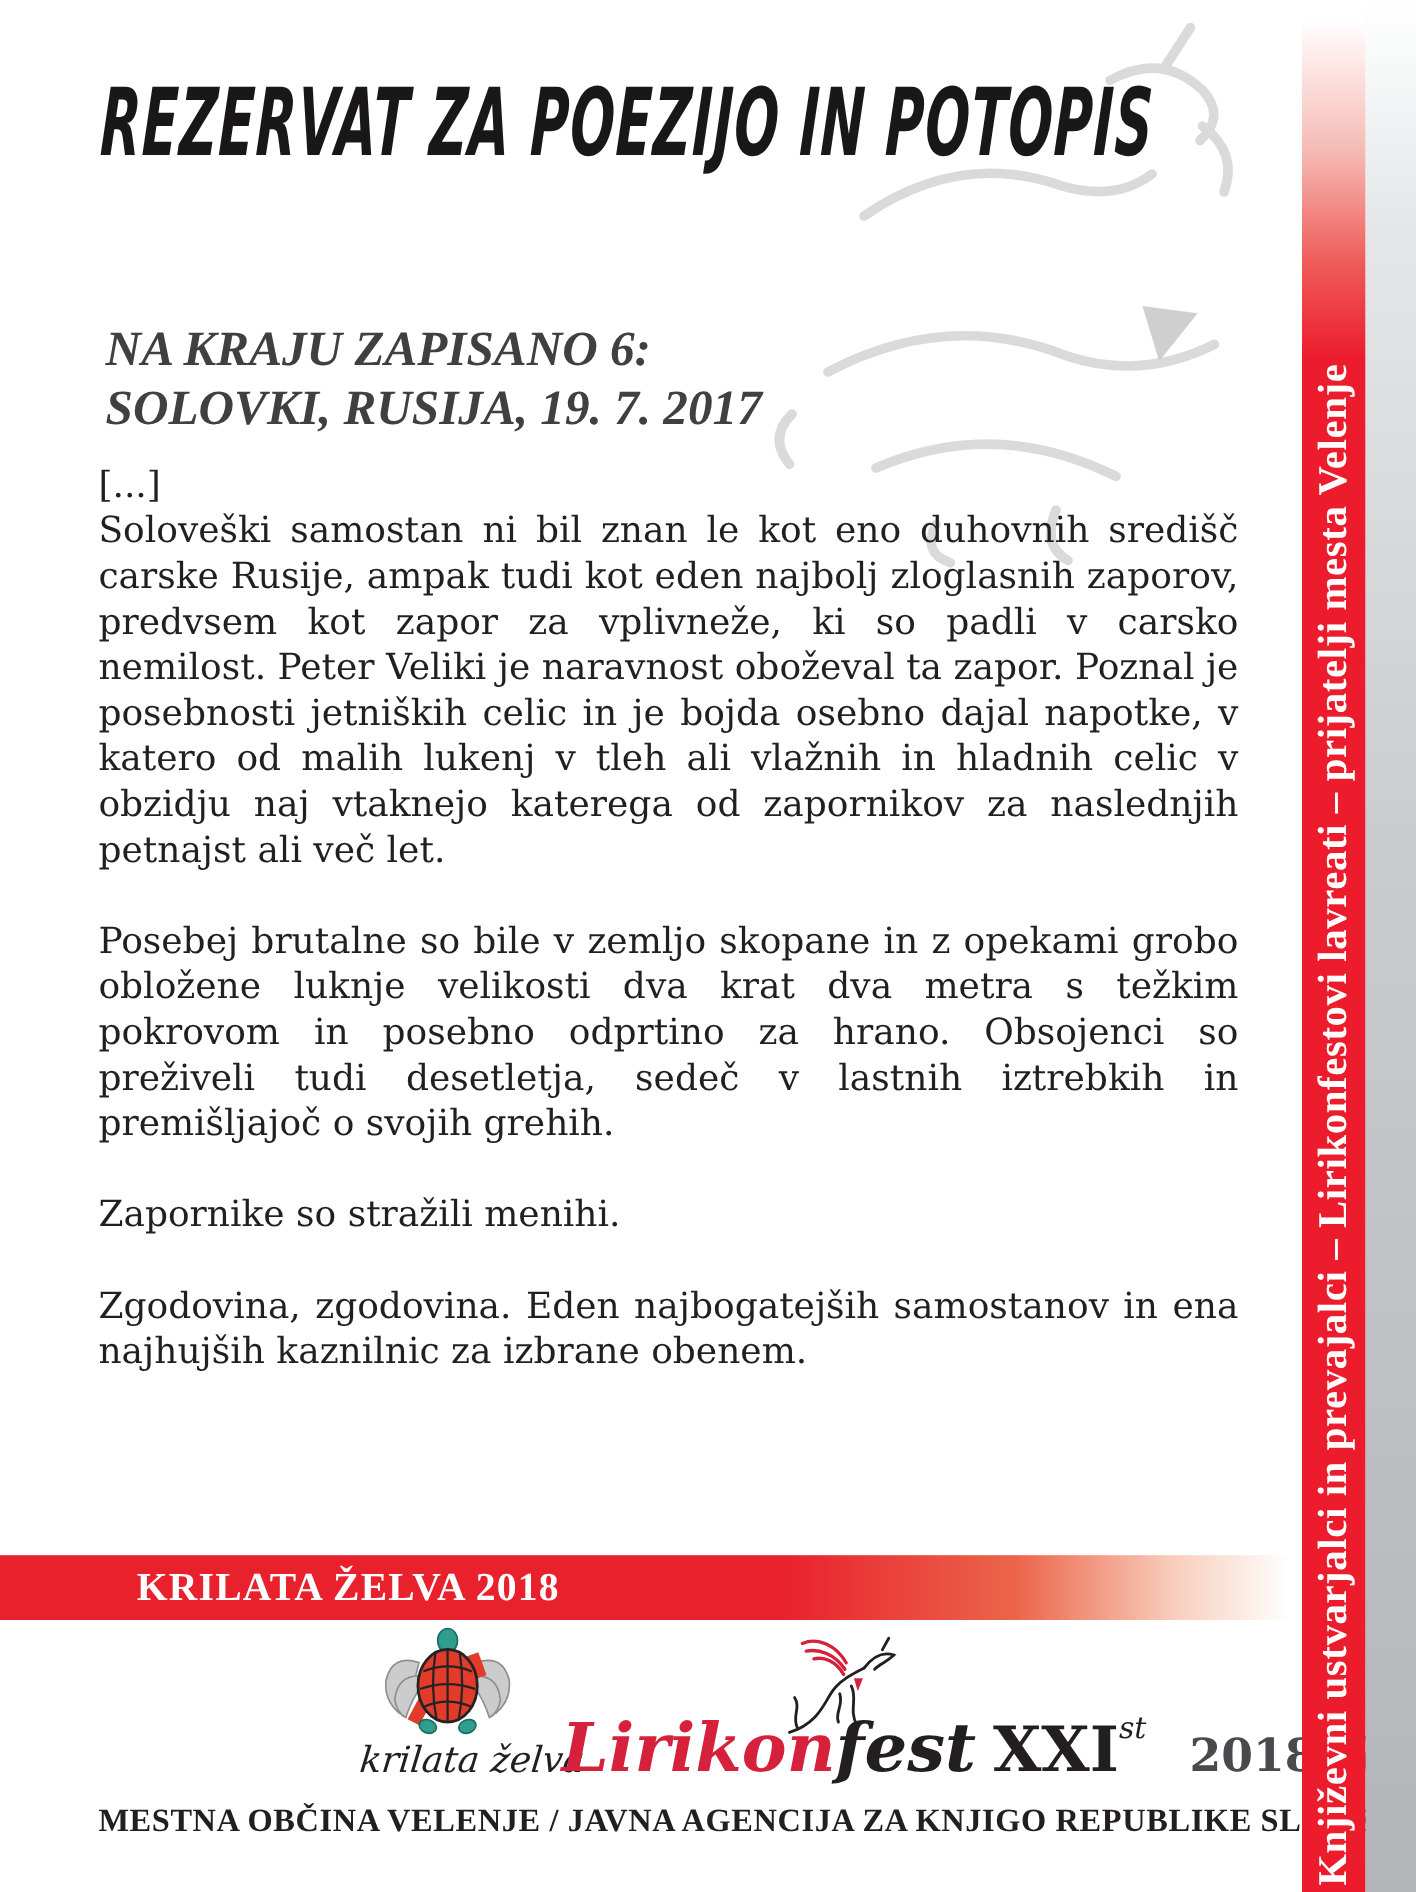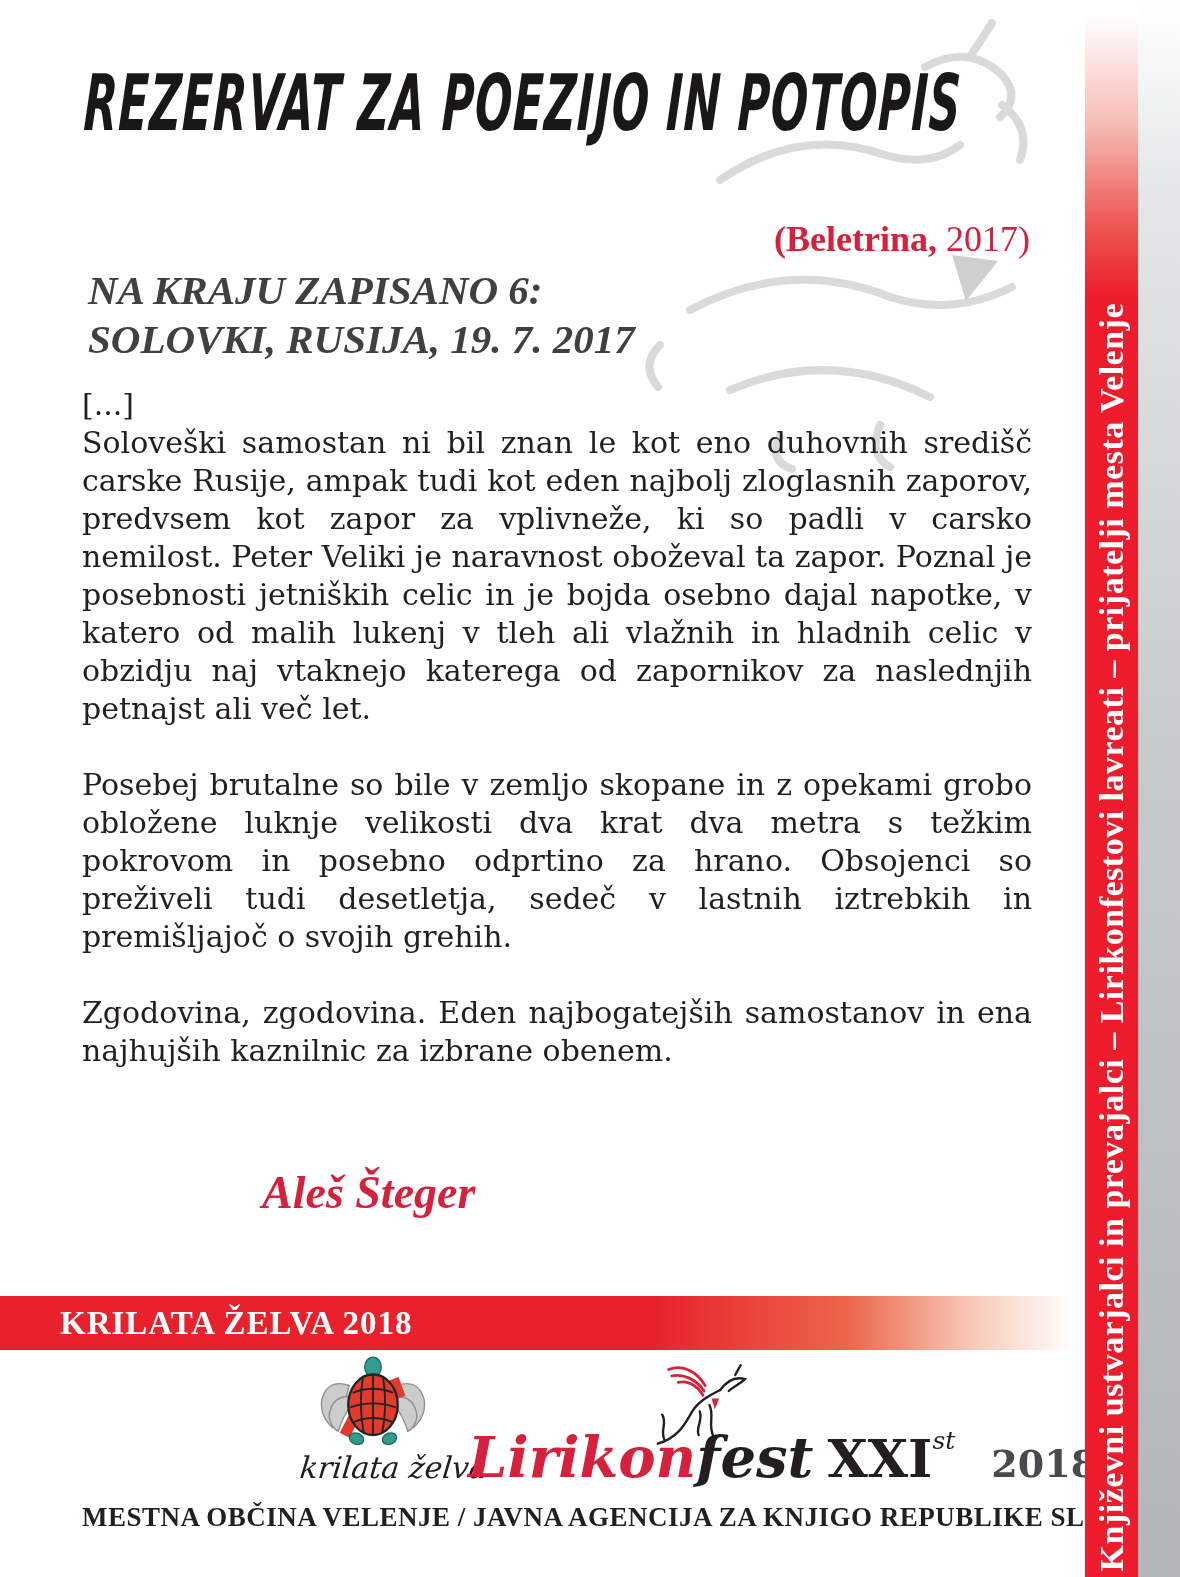--- a/index.html
+++ b/index.html
@@ -58,21 +58,21 @@
     font-weight:bold;font-style:italic;
     font-size:46px;color:#d6213c;white-space:nowrap;
   }
   .banner{
     position:absolute;left:0;top:1296px;width:1086px;height:54px;
     background:linear-gradient(90deg,#e8212d 0%,#e8212d 60%,#ec654b 78%,#f8cdbb 90%,#ffffff 99%);
   }
   .banner-label{
     font-family:"Liberation Serif", serif;
     font-weight:bold;font-size:33px;letter-spacing:1px;
-    color:#ffffff;line-height:54px;padding-left:60px;white-space:nowrap;
+    color:#ffffff;line-height:54px;padding-left:114px;white-space:nowrap;
   }
   
   .foundation-logo{position:absolute;left:85px;top:1380px;display:flex;align-items:flex-start;}
   .foundation-icon{width:44px;height:92px;margin-top:6px;}
   .foundation-text{margin-left:16px;font-family:"Liberation Serif", serif;color:#231f20;}
   .foundation-text .l1{font-size:25px;letter-spacing:3px;margin-top:8px;}
   .foundation-text .l2{font-size:35px;letter-spacing:3px;margin-top:2px;}
   .foundation-text .l3{font-size:25px;letter-spacing:3px;margin-top:4px;}
   .turtle-logo{position:absolute;left:300px;top:1356px;width:145px;text-align:center;}
   .turtle-icon{width:110px;height:92px;margin:0 auto;display:block;}
@@ -132,38 +132,35 @@
       <path d="M100,385 Q200,342 300,392"></path>
       <path d="M250,420 Q238,450 260,462"></path>
       <path d="M150,432 Q138,456 162,464"></path>
       <path d="M30,340 Q10,360 28,382"></path>
     </g>
     <polygon points="322,250 368,256 336,296" fill="#cfcfcf"></polygon>
   </svg>
 
   <div class="page-title">REZERVAT ZA POEZIJO IN POTOPIS</div>
 
-  <div class="publisher">
-    <span class="b">(Beletrina,</span><span> 2017)</span>
-  </div>
 
   <div class="article-heading">
     <div>NA KRAJU ZAPISANO 6:</div>
     <div>SOLOVKI, RUSIJA, 19. 7. 2017</div>
   </div>
 
   <div class="body-text">
     <p class="ellipsis-line">[...]</p>
     <p>Soloveški samostan ni bil znan le kot eno duhovnih središč carske Rusije, ampak tudi kot eden najbolj zloglasnih zaporov, predvsem kot zapor za vplivneže, ki so padli v carsko nemilost. Peter Veliki je naravnost oboževal ta zapor. Poznal je posebnosti jetniških celic in je bojda osebno dajal napotke, v katero od malih lukenj v tleh ali vlažnih in hladnih celic v obzidju naj vtaknejo katerega od zapornikov za naslednjih petnajst ali več let.</p>
     <p>Posebej brutalne so bile v zemljo skopane in z opekami grobo obložene luknje velikosti dva krat dva metra s težkim pokrovom in posebno odprtino za hrano. Obsojenci so preživeli tudi desetletja, sedeč v lastnih iztrebkih in premišljajoč o svojih grehih.</p>
+    <p>Zapornike so stražili menihi.</p>
     <p>Zgodovina, zgodovina. Eden najbogatejših samostanov in ena najhujših kaznilnic za izbrane obenem.</p>
   </div>
 
 
-  <div class="author-name">Aleš Šteger</div>
 
   <div class="banner">
     <div class="banner-label">KRILATA ŽELVA 2018</div>
   </div>
 
 
   <div class="turtle-logo">
     <svg class="turtle-icon" viewBox="0 0 120 100" aria-hidden="true">
 
       <g fill="#cccccc" stroke="#8f8f8f" stroke-width="1.5">

